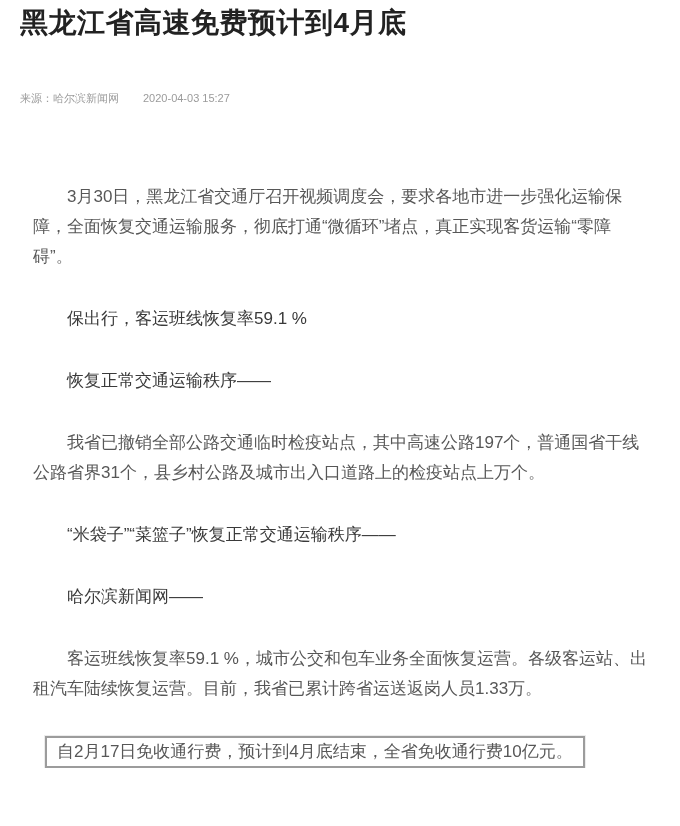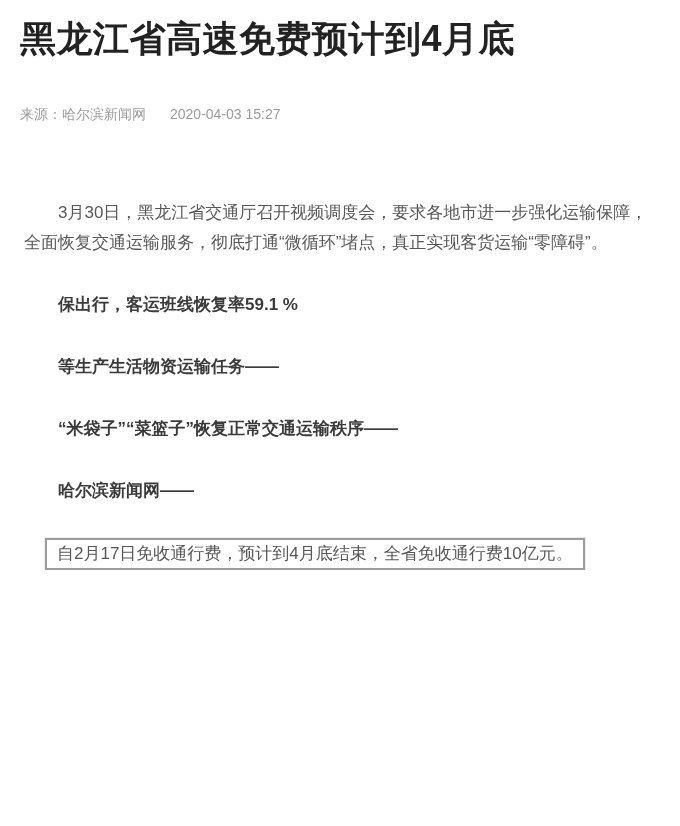--- a/index.html
+++ b/index.html
@@ -10,49 +10,49 @@
   body {
     width: 680px;
     height: 826px;
     overflow: hidden;
     font-family: "Liberation Sans", "DejaVu Sans", sans-serif;
   }
   .page {
     padding: 0 20px;
   }
   h1.title {
-    margin: 20px 0 0 0;
-    font-size: 36px;
+    margin: 4px 0 0 0;
+    font-size: 28px;
     line-height: 38px;
     font-weight: 700;
     letter-spacing: 0.5px;
     color: var(--c-title, #222222);
   }
   .meta {
     margin-top: 48px;
-    font-size: 14px;
+    font-size: 11px;
     line-height: 16px;
     color: var(--c-meta, #9b9b9b);
   }
   .meta .time {
     margin-left: 24px;
   }
   .article {
     margin-top: 44px;
     overflow: hidden; 
     font-size: 17px;
     color: var(--c-body, #575757);
   }
   .article p {
-    margin: 32px 4px;
+    margin: 32px 13px;
     line-height: 30px;
     text-indent: 2em;
   }
   .article p.subhead {
-    font-weight: 700;
+    font-weight: 400;
     color: var(--c-subhead, #3a3a3a);
   }
   .boxed-wrap {
     margin: 26px 0 0 25px;
   }
   .boxed {
     display: inline-block;
     border: 2px solid var(--c-box-border, #9c9c9c);
     box-shadow: 0 0 0 1px #ececec;
     padding: 3px 10px;
@@ -65,18 +65,20 @@
 <body>
 
 <div class="page">
   <h1 class="title">黑龙江省高速免费预计到4月底</h1>
   <div class="meta">
     <span class="source">来源：哈尔滨新闻网</span><span class="time">2020-04-03 15:27</span>
   </div>
   <div class="article" id="article">
       <p class="p">3月30日，黑龙江省交通厅召开视频调度会，要求各地市进一步强化运输保障，全面恢复交通运输服务，彻底打通“微循环”堵点，真正实现客货运输“零障碍”。</p>
       <p class="subhead">保出行，客运班线恢复率59.1 %</p>
-      <p class="subhead">等生产生活物资运输任务——</p>
+      <p class="subhead">恢复正常交通运输秩序——</p>
+      <p class="p">我省已撤销全部公路交通临时检疫站点，其中高速公路197个，普通国省干线公路省界31个，县乡村公路及城市出入口道路上的检疫站点上万个。</p>
       <p class="subhead">“米袋子”“菜篮子”恢复正常交通运输秩序——</p>
       <p class="subhead">哈尔滨新闻网——</p>
+      <p class="p">客运班线恢复率59.1 %，城市公交和包车业务全面恢复运营。各级客运站、出租汽车陆续恢复运营。目前，我省已累计跨省运送返岗人员1.33万。</p>
       <div class="boxed-wrap"><div class="boxed">自2月17日免收通行费，预计到4月底结束，全省免收通行费10亿元。</div></div>
     </div>
 </div>
 
 </body></html>

